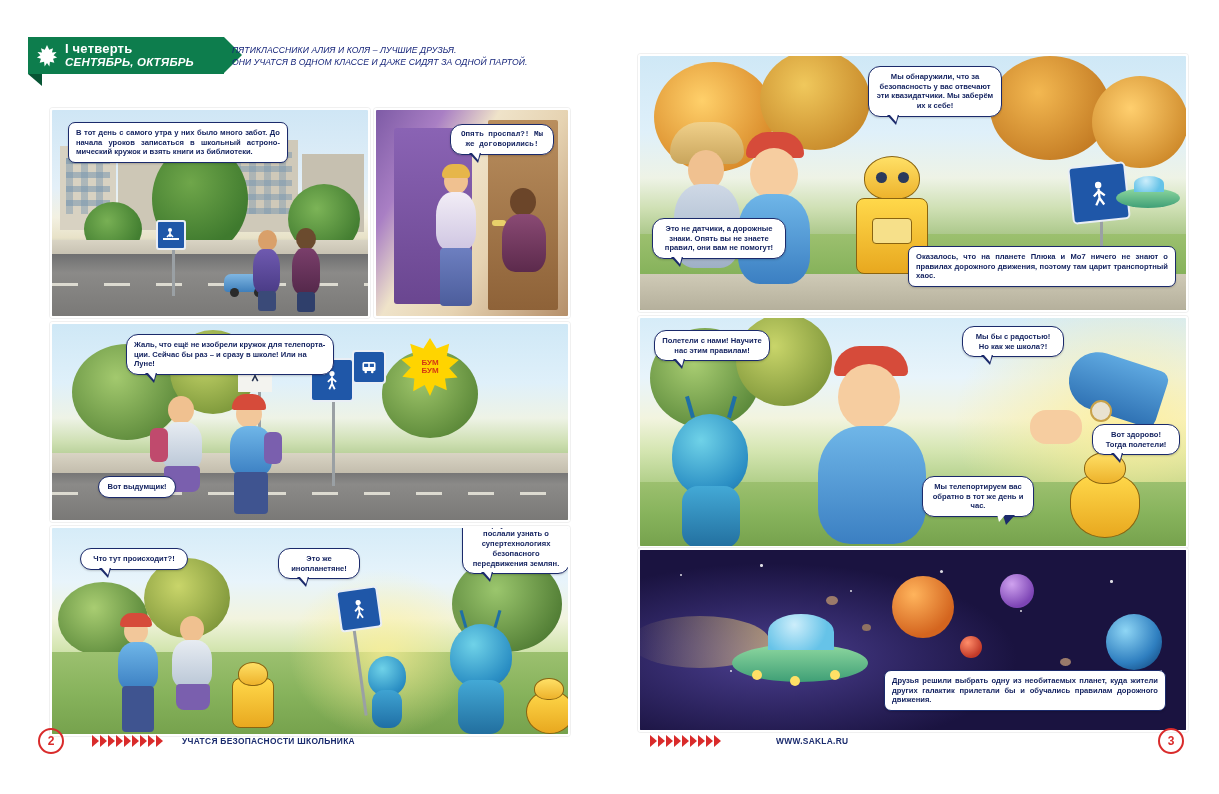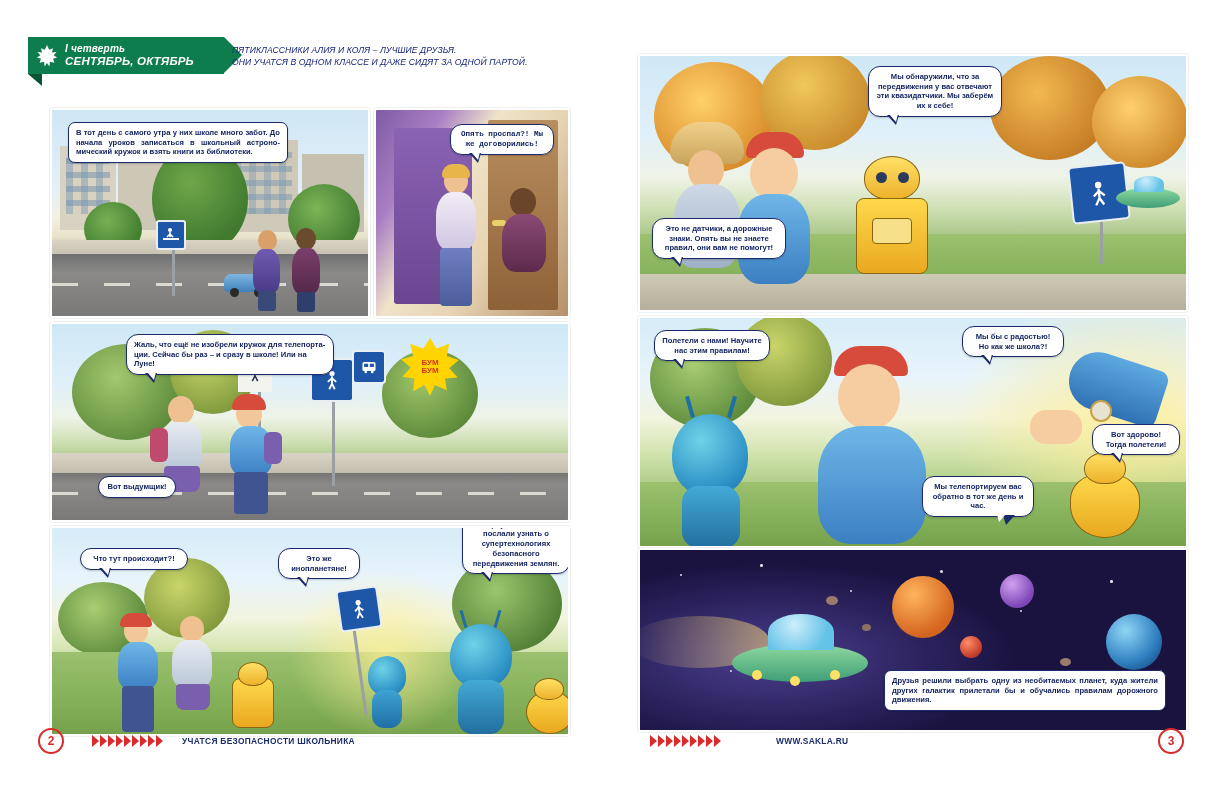--- a/index.html
+++ b/index.html
@@ -46,21 +46,21 @@
     border-left: 18px solid #0d7d4d;
   }
   .ribbon-tail {
     position: absolute; left: 28px; top: 74px;
     width: 14px; height: 12px;
     background: #075534;
     clip-path: polygon(0 0, 100% 0, 100% 100%);
   }
   .leaf-icon { width: 22px; height: 24px; flex: 0 0 22px; margin-right: 7px; }
   .ribbon-text { line-height: 1.12; }
-  .ribbon-line1 { font-size: 10px; font-style: italic; font-weight: bold; letter-spacing: .2px; }
+  .ribbon-line1 { font-size: 13px; font-weight: bold; letter-spacing: .2px; }
   .ribbon-line2 { font-size: 11.5px; font-style: italic; font-weight: bold; letter-spacing: .2px; }
 
   .header-lead {
     position: absolute; left: 232px; top: 44px;
     width: 350px;
     color: #16257a;
     font-size: 8.6px; font-weight: normal; font-style: italic;
     line-height: 1.45; letter-spacing: .1px;
   }
 
@@ -298,21 +298,21 @@
         <div class="body" style="left:4px; top:20px; width:28px; height:46px; background:linear-gradient(#7a3f6b,#54284a);"></div>
         <div style="position:absolute; left:9px; top:64px; width:18px; height:20px; background:#2f3f6b; border-radius:3px;"></div>
       </div>
       <div class="fig" style="left:198px; top:120px; width:34px; height:82px;">
         <div class="head" style="left:8px; top:0; width:19px; height:21px; background:#d9a06a;"></div>
         <div class="body" style="left:3px; top:19px; width:27px; height:44px; background:linear-gradient(#6f5ab0,#4a3b86);"></div>
         <div style="position:absolute; left:8px; top:61px; width:18px; height:20px; background:#3a4a78; border-radius:3px;"></div>
       </div>
 
       <div class="bubble narr" style="left:16px; top:12px; width:220px;">
-        <span>В тот день с самого утра у них школе много забот. До начала уроков записаться в школьный астроно-мический кружок и взять книги из библиотеки.</span>
+        <span>В тот день с самого утра у них было много забот. До начала уроков записаться в школьный астроно-мический кружок и взять книги из библиотеки.</span>
       </div>
     </div>
 
     <div class="panel" style="left:354px; top:90px; width:196px; height:210px;font-family:Liberation Mono, monospace;">
       <div class="indoor"></div>
       <div style="position:absolute; left:18px; top:18px; width:78px; height:176px; background:linear-gradient(#8a63b4,#6a4690); border-radius:3px;"></div>
       <div style="position:absolute; left:112px; top:10px; width:70px; height:190px; background:linear-gradient(#b98e5e,#8e6238); border-radius:2px;"></div>
       <div style="position:absolute; left:116px; top:110px; width:14px; height:6px; background:#e8d06a; border-radius:3px;"></div>
 
       <div class="fig" style="left:52px; top:58px; width:56px; height:140px;">
@@ -510,26 +510,29 @@
 
       <div class="robot" style="left:206px; top:100px; width:92px; height:140px;">
         <div class="robot-head" style="left:18px; top:0; width:56px; height:44px;"></div>
         <div style="position:absolute; left:30px; top:16px; width:11px; height:11px; background:#2b3a5c; border-radius:50%;"></div>
         <div style="position:absolute; left:52px; top:16px; width:11px; height:11px; background:#2b3a5c; border-radius:50%;"></div>
         <div class="robot-body" style="left:10px; top:42px; width:72px; height:76px;"></div>
         <div style="position:absolute; left:26px; top:62px; width:40px; height:26px; background:#f6e08a; border:1.5px solid #8a6410; border-radius:4px;"></div>
       </div>
 
       <div class="bubble" style="left:228px; top:10px; width:134px; text-align:center;">
-        <span>Мы обнаружили, что за передвижения у вас отвечают эти квазидатчики. Мы заберём их к себе!</span>
+        <span>Мы обнаружили, что за безопасность у вас отвечают эти квазидатчики. Мы заберём их к себе!</span>
         <span class="tail tail-bl"></span>
       </div>
       <div class="bubble" style="left:12px; top:162px; width:134px; text-align:center; z-index:26;">
         <span>Это не датчики, а дорожные знаки. Опять вы не знаете правил, они вам не помогут!</span>
         <span class="tail tail-bl"></span>
+      </div>
+      <div class="bubble narr" style="left:268px; top:190px; width:268px;">
+        <span>Оказалось, что на планете Плюка и Мо7 ничего не знают о правилах дорожного движения, поэтому там царит транспортный хаос.</span>
       </div>
     </div>
 
     <div class="panel" style="left:14px; top:298px; width:550px; height:232px;">
       <div class="sky-park"></div>
       <div class="blob" style="left:10px; top:10px; width:110px; height:100px; background:radial-gradient(circle at 40% 35%, #a9cd72, #5d8b3c 75%);"></div>
       <div class="blob" style="left:96px; top:-4px; width:96px; height:92px; background:radial-gradient(circle at 40% 35%, #c9d56a, #82993c 75%);"></div>
       <div style="position:absolute; right:0; top:0; width:230px; height:232px; background:radial-gradient(ellipse at 75% 45%, rgba(255,238,150,.85), rgba(255,238,150,0) 72%);"></div>
       <div class="grass" style="height:28%;"></div>
 

